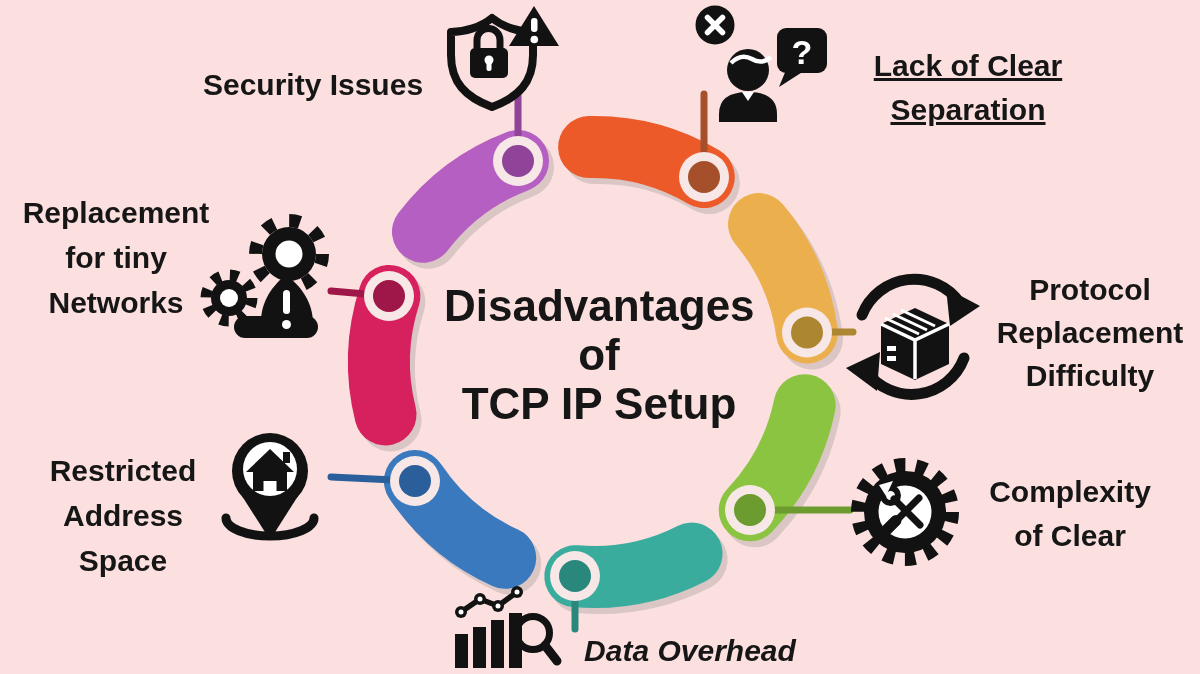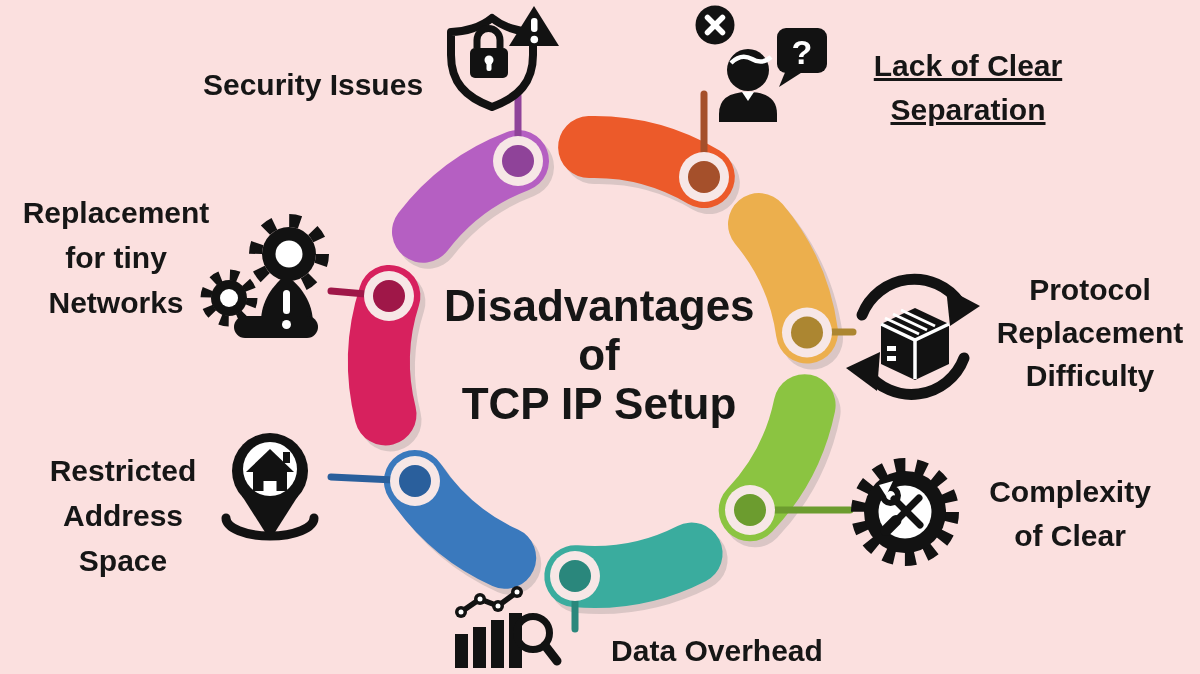--- a/index.html
+++ b/index.html
@@ -192,21 +192,21 @@
     <div>Protocol</div>
     <div>Replacement</div>
     <div>Difficulty</div>
   </div>
 
   <div class="label" style="left:955px;top:470px;width:230px;">
     <div>Complexity</div>
     <div>of Clear</div>
   </div>
 
-  <div class="label" style="left:587px;top:629px;width:260px;">
+  <div class="label" style="left:560px;top:629px;width:260px;font-style:italic;">
     <div>Data Overhead</div>
   </div>
 
   <div class="label" style="left:18px;top:428px;width:210px;line-height:45px;margin-top:20px;">
     <div>Restricted</div>
     <div>Address</div>
     <div>Space</div>
   </div>
 
   <div class="label" style="left:10px;top:190px;width:212px;line-height:45px;">

